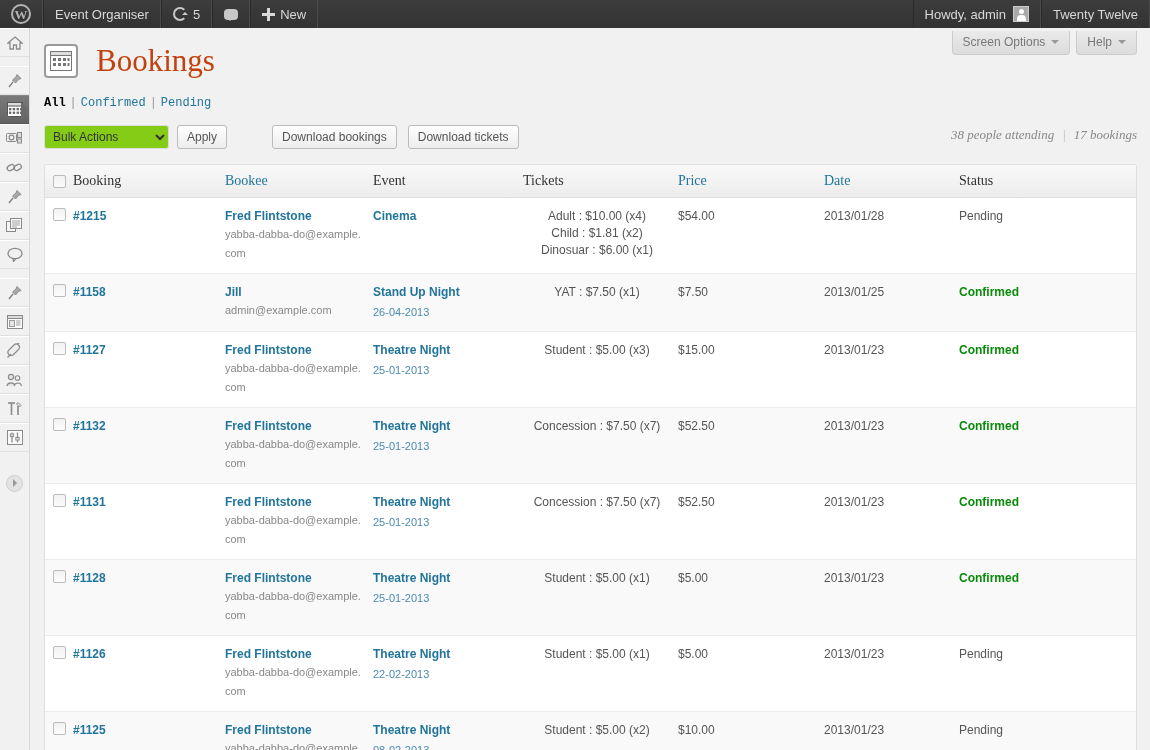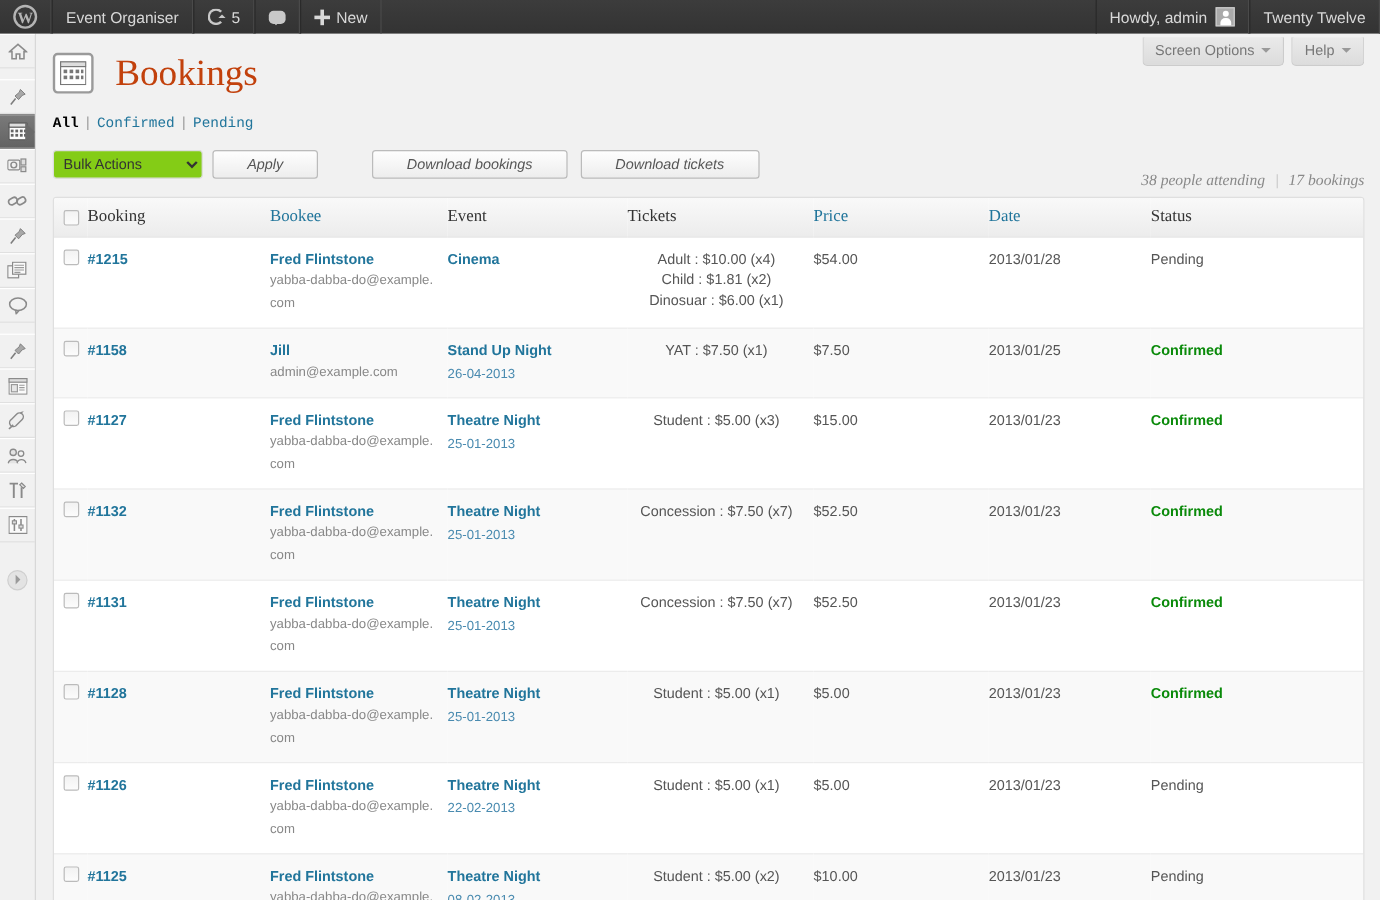--- a/index.html
+++ b/index.html
@@ -229,37 +229,36 @@
     font-family: "Liberation Sans", sans-serif;
     font-size: 12px;
     padding: 2px 4px;
     border: 1px solid #ddd;
     border-radius: 3px;
     background: #84cc16;
     color: #333;
   }
   .btn {
     height: 24px;
-    padding: 0 28px;
+    padding: 0 9px;
     font-family: "Liberation Sans", sans-serif;
     font-size: 12px;
     color: #555;
     background: #f3f3f3;
     background: linear-gradient(to bottom, #fefefe, #ededed);
     border: 1px solid #bbb;
     border-radius: 3px;
     cursor: pointer;
     line-height: 22px;
-    font-style: italic;
   }
   .btn.apply { margin-left: 8px; }
   .btn.download1 { margin-left: 45px; }
   .btn.download2 { margin-left: 11px; }
   .attend-stats {
-    position: absolute; right: 0; top: 20px;
+    position: absolute; right: 0; top: 5px;
     font-family: "Liberation Serif", serif;
     font-style: italic;
     font-size: 13px;
     color: #888;
     white-space: nowrap;
   }
   .attend-stats .sep { margin: 0 8px; color: #bbb; }
 
   
   .wp-table-wrap { margin: 12px 13px 0 13px; }

